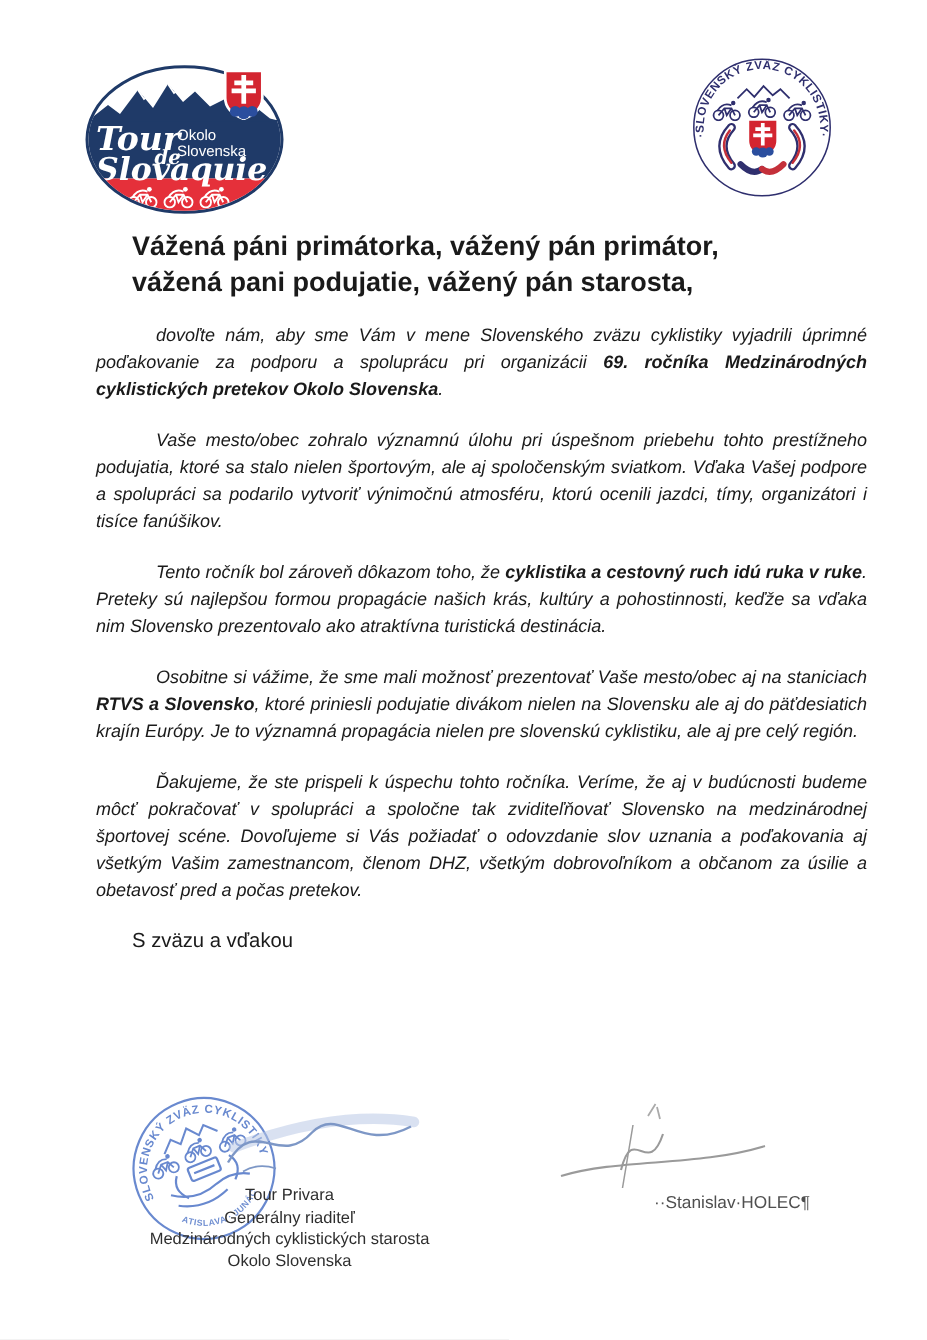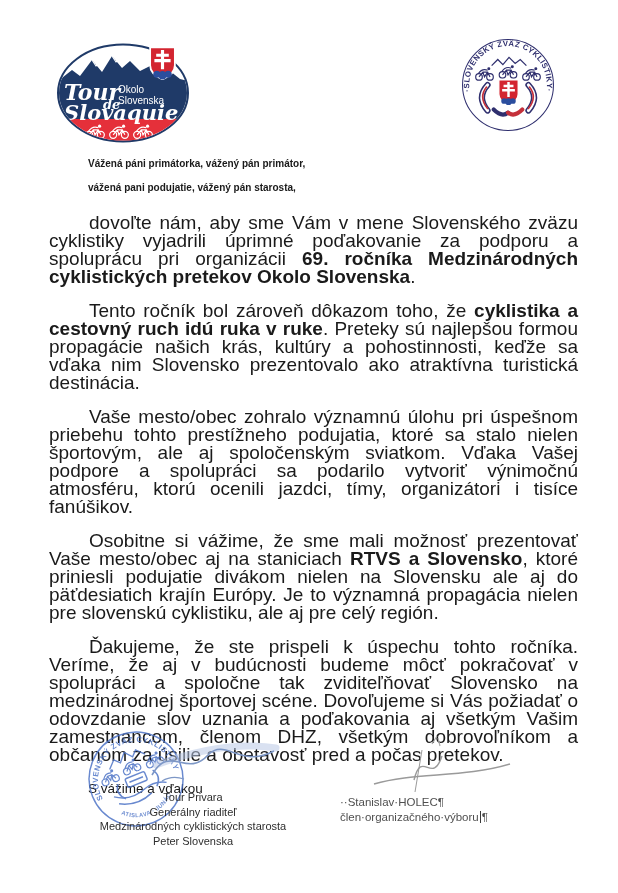--- a/index.html
+++ b/index.html
@@ -6,32 +6,32 @@
   .page{
     position:relative;width:618px;height:893px;margin:0 auto;background:#ffffff;
     font-family:"Liberation Sans",sans-serif;color:#1a1a1a;overflow:hidden;
   }
   
   .logo-left{position:absolute;left:56px;top:43px;width:134px;height:100px;}
   .logo-right{position:absolute;left:461px;top:38px;width:94px;height:94px;}
   
   .letter{position:absolute;left:48px;top:155px;width:530px;}
   .sal{margin:0 0 17px 0;}
-  .sal p{font-weight:bold;font-size:10px;line-height:18px;margin:0 0 6px 40px;}
-  .para{font-size:19px;line-height:18px;text-align:justify;text-indent:40px;margin:0 0 16px 1px;}
+  .sal p{font-weight:bold;font-size:18px;line-height:18px;margin:0 0 6px 40px;}
+  .para{font-size:12px;line-height:18px;text-align:justify;text-indent:40px;margin:0 0 16px 16px;font-style:italic;}
   .para .b{font-weight:bold;}
   .closing{font-size:13.5px;line-height:18px;margin:4px 0 0 40px;}
   .dateline{font-size:13.5px;line-height:18px;margin:42px 0 0 40px;}
   
   .stamp-wrap{position:absolute;left:86px;top:729px;width:100px;height:100px;transform:rotate(-22deg);opacity:.92;}
   .scribble-left{position:absolute;left:148px;top:733px;width:140px;height:60px;}
   .sig-left-text{position:absolute;left:86px;top:790px;width:214px;text-align:center;
     font-size:11px;line-height:14.5px;color:#2e2e2e;}
   .scribble-right{position:absolute;left:352px;top:734px;width:170px;height:64px;}
-  .sig-right-text{position:absolute;left:340px;top:795px;width:200px;text-align:left;
+  .sig-right-text{position:absolute;left:340px;top:795px;width:200px;text-align:right;
     font-size:11.5px;line-height:15px;color:#4f4f4f;}
   .cursor{display:inline-block;width:1px;height:12px;background:#3a3a3a;vertical-align:-2px;margin:0 1px 0 1px;}
   .hidden-defs{position:absolute;width:0;height:0;overflow:hidden;}
   svg text{user-select:none;}
 </style>
 </head>
 <body>
 
 <svg class="hidden-defs" aria-hidden="true">
   <defs>
@@ -119,26 +119,26 @@
     </svg>
   </div>
 
   <div class="letter">
     <div class="sal">
         <p>Vážená páni primátorka, vážený pán primátor,</p>
         <p>vážená pani podujatie, vážený pán starosta,</p>
       </div>
     <div>
         <p class="para"><span>dovoľte nám, aby sme Vám v mene Slovenského zväzu cyklistiky vyjadrili úprimné poďakovanie za podporu a spoluprácu pri organizácii </span><span class="b">69. ročníka Medzinárodných cyklistických pretekov Okolo Slovenska</span><span>.</span></p>
+        <p class="para"><span>Vaše mesto/obec zohralo významnú úlohu pri úspešnom priebehu tohto prestížneho podujatia, ktoré sa stalo nielen športovým, ale aj spoločenským sviatkom. Vďaka Vašej podpore a spolupráci sa podarilo vytvoriť výnimočnú atmosféru, ktorú ocenili jazdci, tímy, organizátori i tisíce fanúšikov.</span></p>
         <p class="para"><span>Tento ročník bol zároveň dôkazom toho, že </span><span class="b">cyklistika a cestovný ruch idú ruka v ruke</span><span>. Preteky sú najlepšou formou propagácie našich krás, kultúry a pohostinnosti, keďže sa vďaka nim Slovensko prezentovalo ako atraktívna turistická destinácia.</span></p>
-        <p class="para"><span>Vaše mesto/obec zohralo významnú úlohu pri úspešnom priebehu tohto prestížneho podujatia, ktoré sa stalo nielen športovým, ale aj spoločenským sviatkom. Vďaka Vašej podpore a spolupráci sa podarilo vytvoriť výnimočnú atmosféru, ktorú ocenili jazdci, tímy, organizátori i tisíce fanúšikov.</span></p>
         <p class="para"><span>Osobitne si vážime, že sme mali možnosť prezentovať Vaše mesto/obec aj na staniciach </span><span class="b">RTVS a Slovensko</span><span>, ktoré priniesli podujatie divákom nielen na Slovensku ale aj do päťdesiatich krajín Európy. Je to významná propagácia nielen pre slovenskú cyklistiku, ale aj pre celý región.</span></p>
         <p class="para"><span>Ďakujeme, že ste prispeli k úspechu tohto ročníka. Veríme, že aj v budúcnosti budeme môcť pokračovať v spolupráci a spoločne tak zviditeľňovať Slovensko na medzinárodnej športovej scéne. Dovoľujeme si Vás požiadať o odovzdanie slov uznania a poďakovania aj všetkým Vašim zamestnancom, členom DHZ, všetkým dobrovoľníkom a občanom za úsilie a obetavosť pred a počas pretekov.</span></p>
       </div>
-    <p class="closing">S vážime a vďakou</p>
+    <p class="closing">S zväzu a vďakou</p>
   </div>
 
   <div class="stamp-wrap">
     <svg width="100" height="100" viewBox="0 0 96 96">
       <defs>
         <path id="stampArcTop" d="M 12,58 A 37,37 0 1 1 84,58" fill="none"></path>
         <path id="stampArcBottom" d="M 21,73 A 37,37 0 0 0 75,73" fill="none"></path>
       </defs>
       <circle cx="48" cy="48" r="45" fill="none" stroke="#4a71c5" stroke-width="1.4" opacity="0.9"></circle>
       <text font-size="7.4" font-weight="bold" fill="#4a71c5" letter-spacing="0.5" opacity="0.9">
@@ -165,30 +165,27 @@
   <svg class="scribble-left" width="140" height="60" viewBox="0 0 140 60">
     <path d="M8,32 C40,20 85,8 128,15" stroke="#b9c9e5" stroke-width="7" fill="none" opacity="0.55" stroke-linecap="round"></path>
     <path d="M4,42 C22,10 38,46 60,22 C78,4 92,36 126,18" stroke="#7d97c6" stroke-width="1.6" fill="none"></path>
     <path d="M14,48 q10,-6 22,-2" stroke="#7d97c6" stroke-width="1.2" fill="none"></path>
   </svg>
 
   <div class="sig-left-text">
     <div>Tour Privara</div>
     <div>Generálny riaditeľ</div>
     <div>Medzinárodných cyklistických starosta</div>
-    <div>Peter Slovenska</div>
+    <div>Okolo Slovenska</div>
   </div>
 
   <svg class="scribble-right" width="170" height="64" viewBox="0 0 170 64">
     <path d="M80,10 l5,-8 M86,4 l2,8" stroke="#aaaaaa" stroke-width="1.2" fill="none"></path>
     <path d="M62,46 C70,14 80,52 90,22" stroke="#9a9a9a" stroke-width="1.4" fill="none"></path>
     <path d="M70,16 L63,58" stroke="#9a9a9a" stroke-width="1" fill="none"></path>
     <path d="M22,50 C62,38 112,44 158,30" stroke="#9a9a9a" stroke-width="1.4" fill="none"></path>
   </svg>
 
   <div class="sig-right-text">
     <div>··Stanislav·HOLEC¶</div>
-    <div>
-      <span>člen·organizačného·výboru</span><span class="cursor"></span><span>¶</span>
-    </div>
   </div>
 
 </div>
 
 </body></html>

